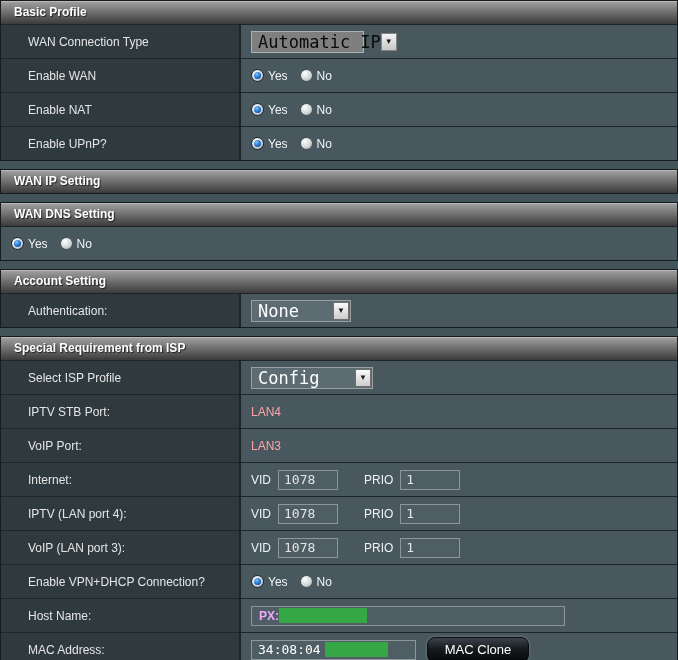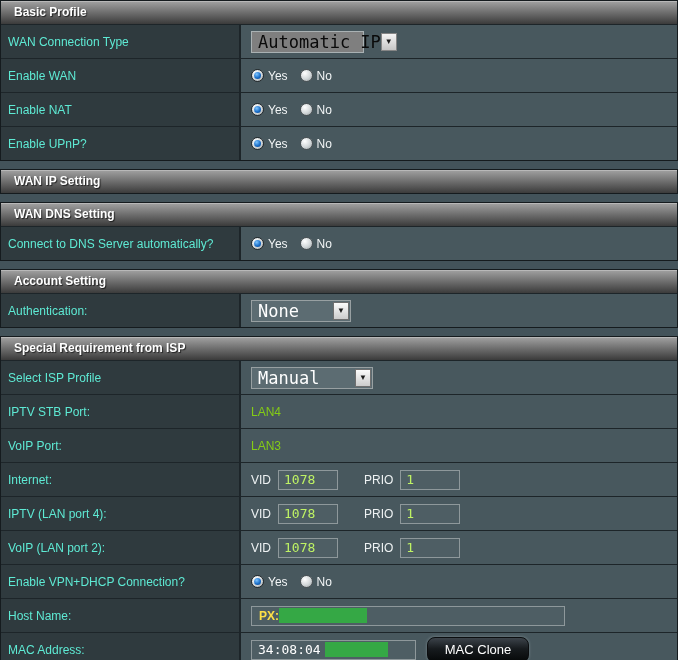--- a/index.html
+++ b/index.html
@@ -27,25 +27,25 @@
   .row {
     display: flex;
     height: 34px;
     border-top: 1px solid #1d2529;
   }
   .row-label {
     width: 240px;
     flex: 0 0 240px;
     background: #2f3a3e;
     border-right: 2px solid #1d2529;
-    color: #5eead4;
+    color: #e5e5e5;
     font-size: 12px;
     display: flex;
     align-items: center;
-    padding-left: 7px;
+    padding-left: 27px;
   }
   .row-value {
     flex: 1;
     background: #48585e;
     display: flex;
     align-items: center;
     padding-left: 10px;
   }
   
   .radio {
@@ -112,45 +112,45 @@
   .sel-dark .sel-arrow {
     background: linear-gradient(to bottom, #fbfbfb, #cccccc);
     border: 1px solid #6f6f6f;
   }
   .w-none   { width: 100px; }
   .w-manual { width: 122px; }
   
   .tbox {
     background: #4e5e64;
     border: 1px solid #8e989b;
-    color: #bef264;
+    color: #e5e5e5;
     font-family: "DejaVu Sans Mono", monospace;
     font-size: 13px;
     height: 20px;
     padding: 0 5px;
   }
   input.tbox { outline: none; }
   .vid-box  { width: 60px; margin-left: 7px; }
   .prio-box { width: 60px; margin-left: 7px; }
   .field-label { color: #eef2f3; font-size: 12px; }
   .prio-label  { margin-left: 26px; }
-  .plain-value { color: #84cc16; font-size: 12px; }
+  .plain-value { color: #fca5a5; font-size: 12px; }
   
   .tbox-like {
     display: flex;
     align-items: center;
     background: #4e5e64;
     border: 1px solid #8e989b;
     height: 20px;
     padding: 0 4px;
   }
   .hostname-box { width: 314px; }
   .mac-box      { width: 165px; }
   .hn-prefix {
-    color: #fde047;
+    color: #f0abfc;
     font-size: 12px;
     font-weight: bold;
     padding-left: 3px;
   }
   .mac-prefix {
     color: #ffffff;
     font-family: "DejaVu Sans Mono", monospace;
     font-size: 13px;
     padding-left: 2px;
   }
@@ -220,21 +220,20 @@
 </div>
 
 <div class="section">
   <div class="sec-header">WAN IP Setting</div>
 </div>
 
 <div class="section">
   <div class="sec-header">WAN DNS Setting</div>
 
   <div class="row">
-    <div class="row-label">Connect to DNS Server automatically?</div>
     <div class="row-value">
       <span class="radio checked"></span>
       <span class="radio-label">Yes</span>
       <span class="radio"></span>
       <span class="radio-label">No</span>
     </div>
   </div>
 </div>
 
 <div class="section">
@@ -251,21 +250,21 @@
   </div>
 </div>
 
 <div class="section">
   <div class="sec-header">Special Requirement from ISP</div>
 
   <div class="row">
     <div class="row-label">Select ISP Profile</div>
     <div class="row-value">
       <div class="select sel-dark w-manual">
-        <span class="sel-text">Manual</span>
+        <span class="sel-text">Config</span>
         <span class="sel-arrow">▼</span>
       </div>
     </div>
   </div>
 
   <div class="row">
     <div class="row-label">IPTV STB Port:</div>
     <div class="row-value">
       <span class="plain-value">LAN4</span>
     </div>
@@ -292,21 +291,21 @@
     <div class="row-label">IPTV (LAN port 4):</div>
     <div class="row-value">
       <span class="field-label">VID</span>
       <input class="tbox vid-box" value="1078" style="">
       <span class="field-label prio-label">PRIO</span>
       <input class="tbox prio-box" value="1" style="">
     </div>
   </div>
 
   <div class="row">
-    <div class="row-label">VoIP (LAN port 2):</div>
+    <div class="row-label">VoIP (LAN port 3):</div>
     <div class="row-value">
       <span class="field-label">VID</span>
       <input class="tbox vid-box" value="1078" style="">
       <span class="field-label prio-label">PRIO</span>
       <input class="tbox prio-box" value="1" style="">
     </div>
   </div>
 
   <div class="row">
     <div class="row-label">Enable VPN+DHCP Connection?</div>

